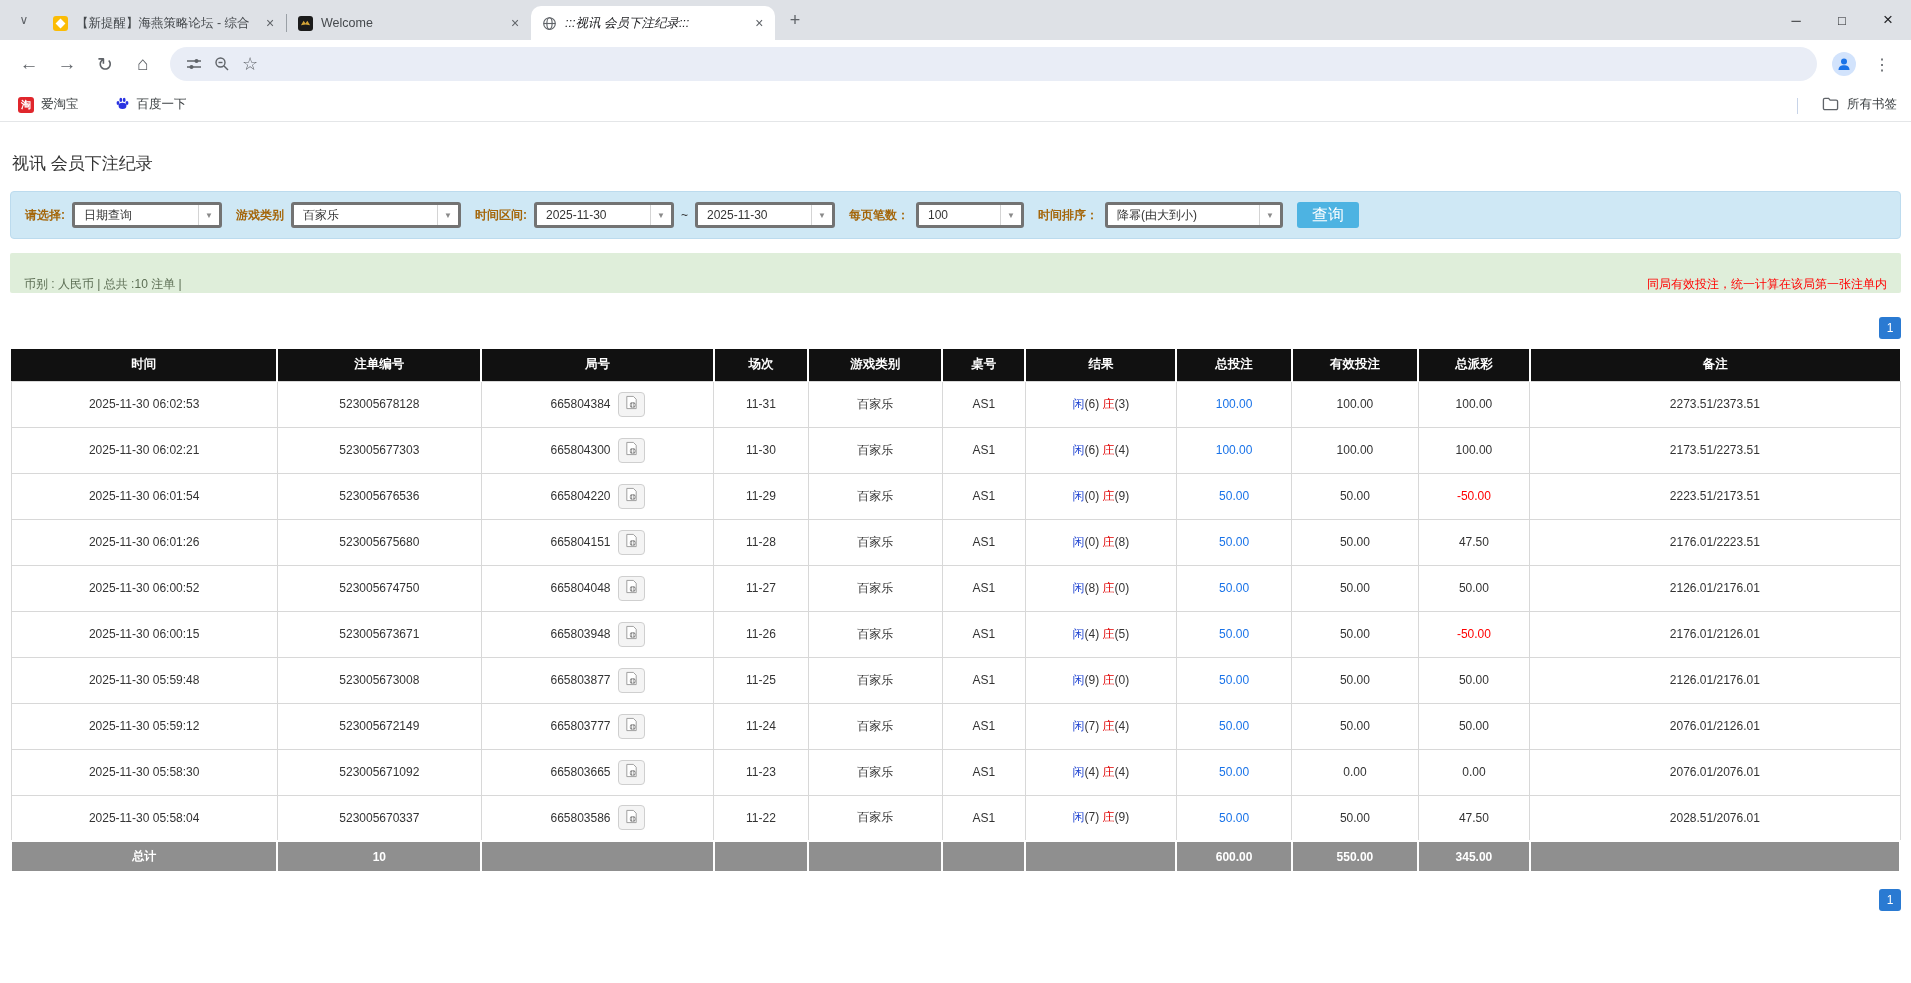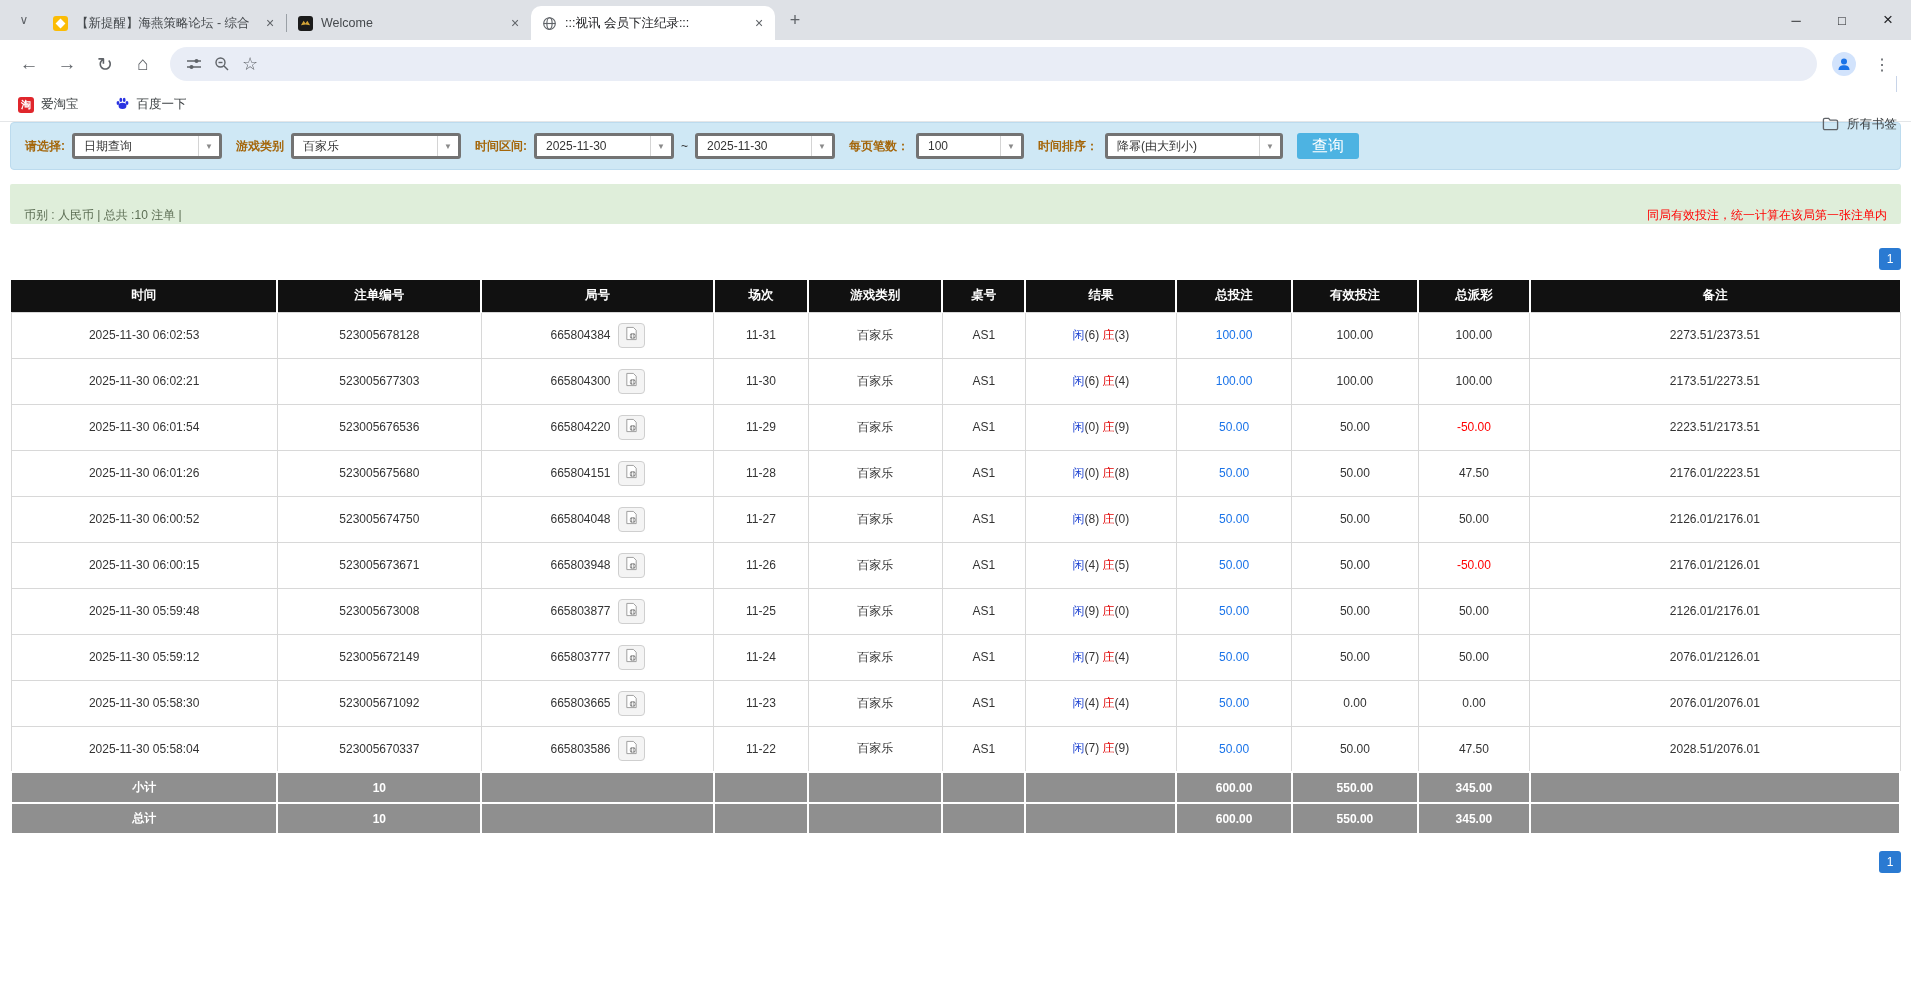--- a/index.html
+++ b/index.html
@@ -3,21 +3,21 @@
 <meta charset="utf-8">
 <style>
   * { box-sizing: border-box; margin: 0; padding: 0; }
   html,body { width:1911px; height:983px; }
   body { font-family:"Liberation Sans", sans-serif; background:#fff; overflow:hidden; }
 
   
   .tabstrip { height:40px; background:#dee1e6; display:flex; align-items:flex-end; padding-left:6px; position:relative; }
   .tab-search-btn { width:28px; height:28px; margin:0 4px 6px 4px; border-radius:14px; display:flex; align-items:center; justify-content:center; color:#5f6368; font-size:12px; cursor:pointer; }
   .tab { width:244px; height:34px; display:flex; align-items:center; gap:8px; padding:0 8px 0 10px; font-size:12.5px; color:#45494d; border-radius:10px 10px 0 0; position:relative; }
-  .tab.active { background:#fff; color:#202124; }
+  .tab.active { background:#fff; color:#202124;font-style:italic; }
   .tab .title { flex:1; white-space:nowrap; overflow:hidden; text-overflow:clip; }
   .tab .close { width:16px; height:16px; display:flex; align-items:center; justify-content:center; border-radius:8px; color:#5f6368; font-size:14px; }
   .tab-sep { width:1px; height:18px; background:#9aa0a6; margin-bottom:8px; }
   .favicon { width:16px; height:16px; flex:0 0 16px; display:flex; align-items:center; justify-content:center; }
   .fav-yellow { background:#fbbc05; border-radius:3px; width:15px; height:15px; display:flex; align-items:center; justify-content:center; }
   .fav-yellow i { display:block; width:7px; height:7px; background:#fff; transform:rotate(45deg); }
   .fav-dark { background:#1b1b1b; border-radius:3px; width:15px; height:15px; display:flex; align-items:center; justify-content:center; }
   .newtab-btn { width:28px; height:28px; margin:0 0 6px 6px; display:flex; align-items:center; justify-content:center; font-size:18px; color:#5f6368; border-radius:14px; }
   .win-controls { margin-left:auto; display:flex; height:40px; align-self:flex-start; }
   .win-btn { width:46px; height:40px; display:flex; align-items:center; justify-content:center; font-size:13px; color:#202124; }
@@ -26,21 +26,21 @@
   .nav-btn { width:34px; height:34px; border-radius:17px; display:flex; align-items:center; justify-content:center; color:#5f6368; font-size:19px; margin:0 2px; }
   .omnibox { flex:1; height:34px; background:#e9edf6; border-radius:17px; display:flex; align-items:center; padding:0 6px 0 14px; margin:0 8px; min-width:0; }
   .omnibox .url { flex:1; font-size:14px; color:#202124; white-space:nowrap; overflow:hidden; margin-left:10px; }
   .omni-icon { width:28px; height:28px; display:flex; align-items:center; justify-content:center; color:#5f6368; font-size:16px; flex:0 0 28px; }
   .avatar-btn { width:34px; height:34px; display:flex; align-items:center; justify-content:center; margin:0 2px; }
   .avatar-circle { width:24px; height:24px; border-radius:12px; background:#d2e3fc; display:flex; align-items:center; justify-content:center; }
 
   .bookmarks { height:34px; background:#fff; border-bottom:1px solid #e4e6e8; display:flex; align-items:center; padding:0 14px; font-size:12.5px; color:#3c4043; }
   .bm-item { display:flex; align-items:center; gap:7px; margin-right:28px; height:26px; padding:0 4px; border-radius:13px; }
   .bm-ico-taobao { width:16px; height:16px; background:#e0262c; border-radius:3px; color:#fff; font-size:10px; display:flex; align-items:center; justify-content:center; font-weight:bold; }
-  .bm-right { margin-left:auto; display:flex; align-items:flex-end; gap:24px;flex-direction:column; }
+  .bm-right { margin-left:auto; display:flex; align-items:flex-end; gap:24px; }
   .bm-sep { width:1px; height:16px; background:#c8d4e8; }
   .bm-all { display:flex; align-items:center; gap:8px; }
 
   
   .content { padding:0 10px; }
   .page-title { font-size:17px; font-weight:400; color:#333; margin:30px 2px 16px 2px; }
 
   .filterbar { background:#cfe8f5; border:1px solid #bcdbee; border-radius:4px; height:48px; display:flex; align-items:center; padding:0 14px; font-size:12px; }
   .flabel { color:#a4660a; font-weight:bold; margin:0 7px 0 14px; white-space:nowrap; }
   .flabel:first-child { margin-left:0; }
@@ -199,20 +199,21 @@
         <svg width="17" height="15" viewBox="0 0 18 15" fill="none" stroke="#5f6368" stroke-width="1.4">
           <path d="M1.5 3.5 a1.5 1.5 0 0 1 1.5 -1.5 h4 l1.6 2 h6.4 a1.5 1.5 0 0 1 1.5 1.5 v7 a1.5 1.5 0 0 1 -1.5 1.5 h-12 a1.5 1.5 0 0 1 -1.5 -1.5 Z"></path>
         </svg>
       </span>
       <span>所有书签</span>
     </div>
   </div>
 </div>
 
 <div class="content">
+  <h1 class="page-title">视讯 会员下注纪录</h1>
 
   <div class="filterbar">
     <span class="flabel">请选择:</span>
     <div class="combo" style="width:150px;">
       <span class="combo-text">日期查询</span>
       <span class="combo-arrow">▼</span>
     </div>
 
     <span class="flabel">游戏类别</span>
     <div class="combo" style="width:170px;">
@@ -541,33 +542,20 @@
           <td>AS1</td>
           <td><span class="res-p">闲</span><span>(7)</span> <span class="res-b">庄</span><span>(9)</span></td>
           <td><span class="bet-link">50.00</span></td>
           <td>50.00</td>
           <td>47.50</td>
           <td>2028.51/2076.01</td>
         </tr>
       </tbody>
     <tfoot>
         <tr>
-          <td>小计</td>
-          <td>10</td>
-          <td></td>
-          <td></td>
-          <td></td>
-          <td></td>
-          <td></td>
-          <td>600.00</td>
-          <td>550.00</td>
-          <td>345.00</td>
-          <td></td>
-        </tr>
-        <tr>
           <td>总计</td>
           <td>10</td>
           <td></td>
           <td></td>
           <td></td>
           <td></td>
           <td></td>
           <td>600.00</td>
           <td>550.00</td>
           <td>345.00</td>

